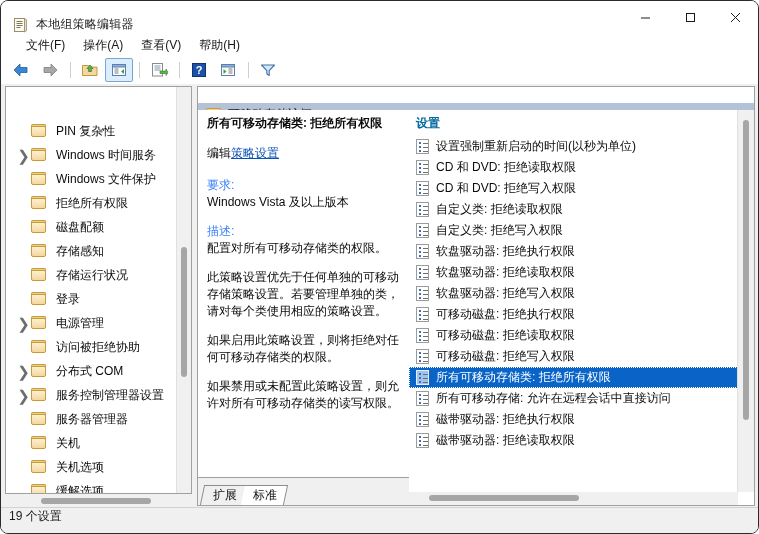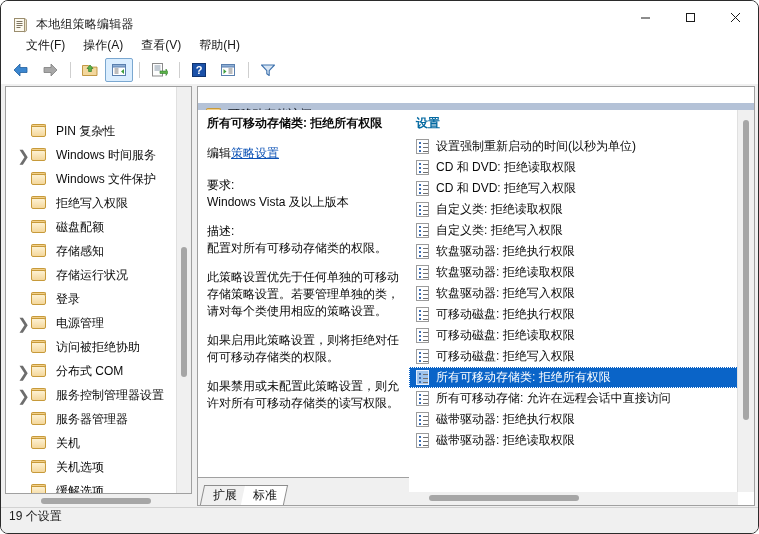--- a/index.html
+++ b/index.html
@@ -128,21 +128,21 @@
   }
   .mid-inner {
     position: absolute; left: 0; top: 0; right: 0; bottom: 27px;
     padding: 5px 10px 0 9px; box-sizing: border-box; overflow: hidden;
   }
   .mid-title {
     font-size: 12px; font-weight: bold; color: #0a0a0a; line-height: 16px; margin-bottom: 14px;
   }
   .mid-edit { font-size: 12px; color: #0a0a0a; margin-bottom: 15px; }
   .mid-edit a { color: #0b51b5; text-decoration: underline; margin-top: 16px; }
-  .mid-h { font-size: 12px; color: #000000; line-height: 17px; }
+  .mid-h { font-size: 12px; color: #3b82f6; line-height: 17px; }
   .mid-p { font-size: 12px; color: #0a0a0a; line-height: 17px; margin-bottom: 12px; }
 
   .tabs {
     position: absolute; left: 0; bottom: 0; right: 0; height: 27px;
     background: #f0f0f0; border-top: 1px solid #a0a0a0;
     display: flex; align-items: flex-end; padding-left: 4px;
   }
   .tab {
     height: 19px; padding: 0 8px 0 10px; font-size: 12px; color: #111;
     display: flex; align-items: center; position: relative;
@@ -320,21 +320,21 @@
           <span class="tlabel">Windows 时间服务</span>
         </div>
         <div class="trow">
           <span class="chev"></span>
           <span class="folder"></span>
           <span class="tlabel">Windows 文件保护</span>
         </div>
         <div class="trow">
           <span class="chev"></span>
           <span class="folder"></span>
-          <span class="tlabel">拒绝写入权限</span>
+          <span class="tlabel">拒绝所有权限</span>
         </div>
         <div class="trow">
           <span class="chev"></span>
           <span class="folder"></span>
           <span class="tlabel">磁盘配额</span>
         </div>
         <div class="trow">
           <span class="chev"></span>
           <span class="folder"></span>
           <span class="tlabel">存储感知</span>

